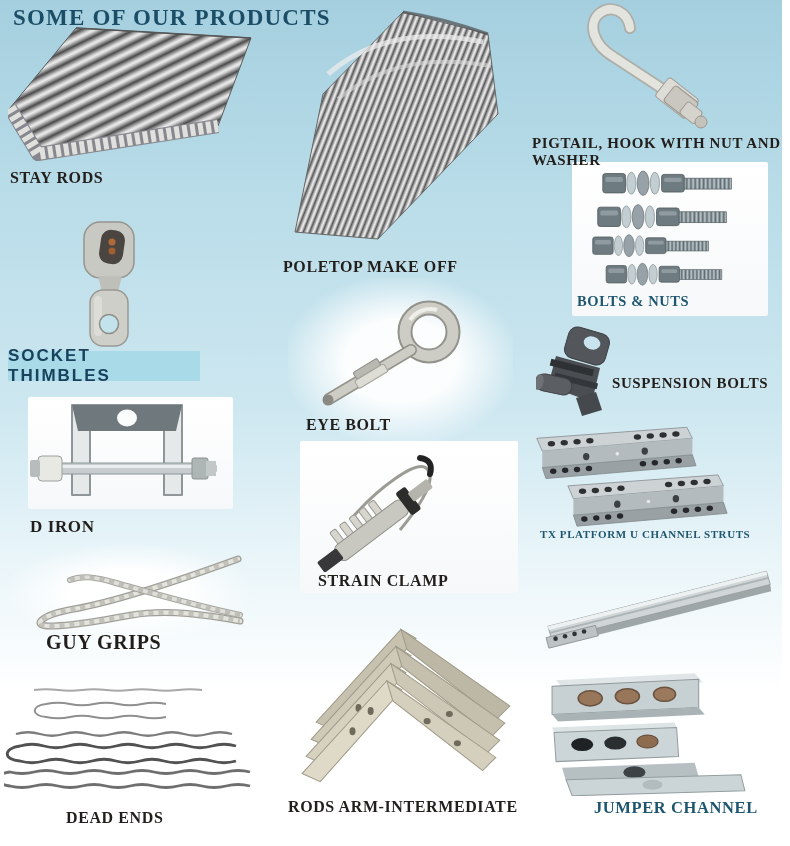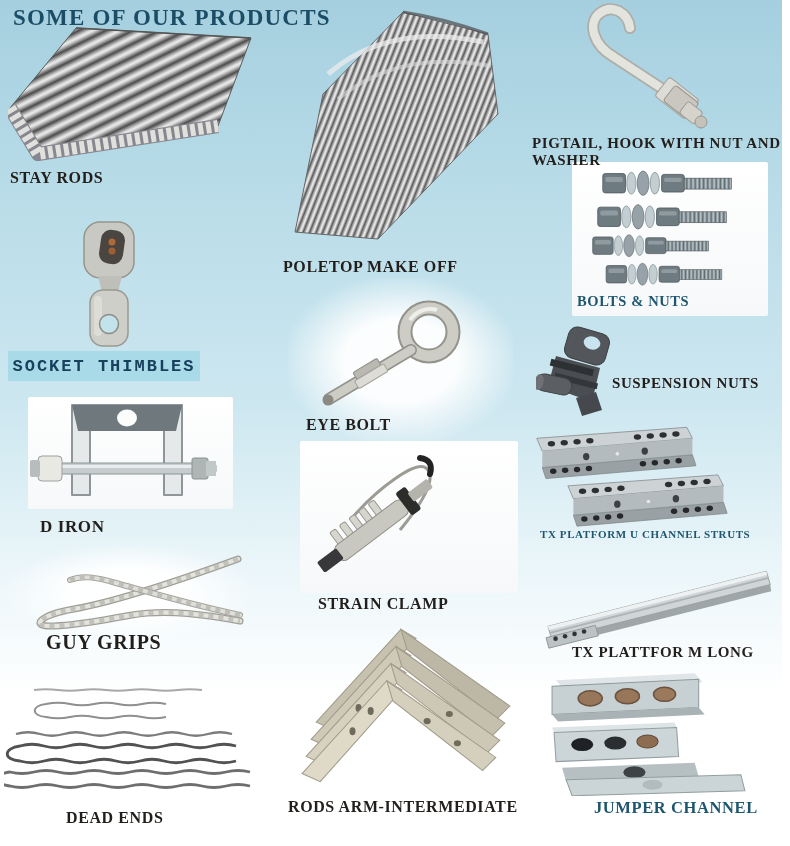--- a/index.html
+++ b/index.html
@@ -24,21 +24,21 @@
   }
   .art{position:absolute;}
   .white-box{position:absolute; background:linear-gradient(180deg,#ffffff,#f6f8f9); border-radius:2px;}
   .glow{position:absolute; background:radial-gradient(ellipse at center, rgba(255,255,255,.95) 35%, rgba(255,255,255,0) 75%);}
   .hl-box{
     position:absolute; background:var(--highlight-box);
     display:flex; align-items:center; justify-content:center;
   }
   .hl-box .label-inner{
     font-weight:bold; color:#19405c; font-size:17px; letter-spacing:2px;
-    font-family:Liberation Mono, monospace;
+    font-family:Liberation Sans, sans-serif;
   }
 </style>
 </head>
 <body>
 
 <div id="page">
 
   <svg width="0" height="0" style="position:absolute" aria-hidden="true">
     <defs>
       <linearGradient id="rodStripe" gradientUnits="userSpaceOnUse" x1="0" y1="0" x2="5.2" y2="10.6" spreadMethod="repeat">
@@ -171,34 +171,34 @@
   <svg class="art" style="left:536px;top:326px;" width="88" height="98" viewBox="0 0 88 98">
     <rect x="30" y="4" width="42" height="32" rx="9" transform="rotate(16 51 20)" fill="#53565a" stroke="#3c3f43"></rect>
     <ellipse cx="56" cy="17" rx="8.5" ry="6.5" transform="rotate(16 56 17)" fill="#c9e4ee"></ellipse>
     <polygon points="20,30 64,42 56,76 12,60" fill="#4a4d51"></polygon>
     <rect x="14" y="38" width="44" height="7" transform="rotate(14 36 41)" fill="#2e3134"></rect>
     <rect x="18" y="52" width="44" height="6" transform="rotate(14 40 55)" fill="#33363a"></rect>
     <rect x="0" y="50" width="36" height="17" rx="8" transform="rotate(12 18 58)" fill="#5b5e62" stroke="#404346"></rect>
     <ellipse cx="3" cy="56" rx="4.5" ry="8" transform="rotate(12 3 56)" fill="#6e7175"></ellipse>
     <polygon points="40,72 60,66 66,84 46,90" fill="#45484c"></polygon>
   </svg>
-  <div class="label" style="left:612px;top:375px;width:172px;font-size:15px;">SUSPENSION NUTS</div>
+  <div class="label" style="left:612px;top:375px;width:172px;font-size:15px;">SUSPENSION BOLTS</div>
 
   <svg class="art" style="left:30px;top:399px;" width="195" height="108" viewBox="0 0 195 108">
     <path d="M42,6 H152 V96 H134 V28 H60 V96 H42 Z" fill="#e6e9ea" stroke="#8e969a" stroke-width="2" stroke-linejoin="round"></path>
     <polygon points="42,6 152,6 146,32 48,32" fill="#6f787c"></polygon>
     <ellipse cx="97" cy="19" rx="10" ry="8.5" fill="#fbfcfc"></ellipse>
     <rect x="4" y="64" width="182" height="11" rx="3" fill="#c7cdce" stroke="#8c9496"></rect>
     <rect x="6" y="66" width="178" height="3" fill="#e9edee"></rect>
     <rect x="8" y="57" width="24" height="25" rx="4" fill="#e9e9e3" stroke="#9aa09c"></rect>
     <rect x="0" y="61" width="10" height="17" rx="2" fill="#b7bdbd"></rect>
     <rect x="162" y="59" width="16" height="21" rx="2" fill="#aeb5b5" stroke="#8c9294"></rect>
     <rect x="176" y="62" width="10" height="15" fill="#c2c8c8"></rect>
   </svg>
-  <div class="label" style="left:40px;top:517px;width:180px;font-size:17px;">D IRON</div>
+  <div class="label" style="left:30px;top:517px;width:180px;font-size:17px;">D IRON</div>
 
   <svg class="art" style="left:524px;top:420px;" width="215" height="108" viewBox="0 0 215 118">
     <use href="#strutShape" transform="translate(2,6)"></use>
     <use href="#strutShape" transform="translate(36,58)"></use>
   </svg>
   <div class="label teal" style="left:518px;top:528px;width:268px;font-size:11px;padding-left:22px;">TX PLATFORM U CHANNEL STRUTS</div>
 
   <svg class="art" style="left:308px;top:444px;" width="150" height="128" viewBox="0 0 150 128">
     <path d="M44,74 C 70,44 108,16 118,24 C 128,32 120,52 92,86" fill="none" stroke="#9c9c94" stroke-width="3"></path>
     <path d="M112,14 q14,2 10,16" stroke="#232323" stroke-width="6" fill="none" stroke-linecap="round"></path>
@@ -207,21 +207,21 @@
       <rect x="40" y="64" width="7" height="30" rx="2" fill="#d6d6cf" stroke="#9a9a92"></rect>
       <rect x="52" y="64" width="7" height="30" rx="2" fill="#d6d6cf" stroke="#9a9a92"></rect>
       <rect x="64" y="64" width="7" height="30" rx="2" fill="#d6d6cf" stroke="#9a9a92"></rect>
       <rect x="76" y="64" width="7" height="30" rx="2" fill="#d6d6cf" stroke="#9a9a92"></rect>
       <rect x="20" y="78" width="86" height="18" rx="7" fill="#c8c8c1" stroke="#8f8f87"></rect>
       <rect x="104" y="72" width="12" height="28" rx="3" fill="#2c2c2a"></rect>
       <rect x="114" y="79" width="24" height="11" rx="2" fill="#b4b4ad"></rect>
       <rect x="0" y="80" width="24" height="13" rx="2" fill="#38383a"></rect>
     </g>
   </svg>
-  <div class="label" style="left:318px;top:572px;width:165px;font-size:16px;margin-top:23px;">STRAIN CLAMP</div>
+  <div class="label" style="left:318px;top:572px;width:165px;font-size:16px;">STRAIN CLAMP</div>
 
   <svg class="art" style="left:12px;top:553px;" width="232" height="78" viewBox="0 0 232 78">
     <path d="M226,6 C 160,30 96,50 62,56 C 28,62 16,74 42,73 C 70,72 96,66 120,62 C 156,56 196,62 228,68" fill="none" stroke="#9f9f97" stroke-width="7" stroke-linecap="round"></path>
     <path d="M226,6 C 160,30 96,50 62,56 C 28,62 16,74 42,73 C 70,72 96,66 120,62 C 156,56 196,62 228,68" fill="none" stroke="#e4e4de" stroke-width="4.5" stroke-linecap="round"></path>
     <path d="M226,6 C 160,30 96,50 62,56 C 28,62 16,74 42,73 C 70,72 96,66 120,62 C 156,56 196,62 228,68" fill="none" stroke="#b9b9b1" stroke-width="4.5" stroke-dasharray="5 5" opacity="0.8"></path>
     <path d="M228,62 C 180,52 140,40 104,30 C 84,24 70,22 58,27" fill="none" stroke="#a5a59d" stroke-width="6" stroke-linecap="round"></path>
     <path d="M228,62 C 180,52 140,40 104,30 C 84,24 70,22 58,27" fill="none" stroke="#dededa" stroke-width="4" stroke-linecap="round"></path>
     <path d="M228,62 C 180,52 140,40 104,30 C 84,24 70,22 58,27" fill="none" stroke="#b5b5ad" stroke-width="4" stroke-dasharray="5 5" opacity="0.8"></path>
   </svg>
   <div class="label" style="left:46px;top:631px;width:165px;font-size:20px;">GUY GRIPS</div>
@@ -230,21 +230,20 @@
     <polygon points="10,88 240,30 241,37 11,95" fill="#9fa6a8"></polygon>
     <polygon points="6,74 236,16 240,30 10,88" fill="#d0d6d7" stroke="#979e9f" stroke-width="1"></polygon>
     <polygon points="6,74 236,16 237,20 7,78" fill="#eef1f1"></polygon>
     <line x1="8" y1="81" x2="238" y2="23" stroke="#adb4b5" stroke-width="2"></line>
     <polygon points="4,86 56,73 59,84 7,97" fill="#bdc3c4" stroke="#8f9697"></polygon>
     <circle cx="14" cy="87" r="2.4" fill="#2f3335"></circle>
       <circle cx="24" cy="84.5" r="2.4" fill="#2f3335"></circle>
     <circle cx="34" cy="82" r="2.4" fill="#2f3335"></circle>
       <circle cx="44" cy="79.5" r="2.4" fill="#2f3335"></circle>
   </svg>
-  <div class="label" style="left:572px;top:644px;width:206px;font-size:15px;">TX PLATTFOR M LONG</div>
 
   <svg class="art" style="left:4px;top:684px;" width="258" height="118" viewBox="0 0 258 118">
     <path d="M30,6 q12,-1.5 24,0 q12,1.5 24,0 q12,-1.5 24,0 q12,1.5 24,0 q12,-1.5 24,0 q12,1.5 24,0 q12,-1.5 24,0" fill="none" stroke="#a8a8a8" stroke-width="1.8"></path>
     <path d="M162,20 q-12,-2.5 -24,0 q-12,2.5 -24,0 q-12,-2.5 -24,0 q-12,2.5 -24,0 q-12,-2.5 -24,0 c-15,1.5 -15,12 0,13 q12,2.5 24,0 q12,-2.5 24,0 q12,2.5 24,0 q12,-2.5 24,0 q12,2.5 24,0" fill="none" stroke="#8f8f8f" stroke-width="2"></path>
     <path d="M12,50 q12,-3.5 24,0 q12,3.5 24,0 q12,-3.5 24,0 q12,3.5 24,0 q12,-3.5 24,0 q12,3.5 24,0 q12,-3.5 24,0 q12,3.5 24,0 q12,-3.5 24,0" fill="none" stroke="#7c7c7c" stroke-width="2.3"></path>
     <path d="M232,62 q-12,-3.5 -24,0 q-12,3.5 -24,0 q-12,-3.5 -24,0 q-12,3.5 -24,0 q-12,-3.5 -24,0 q-12,3.5 -24,0 q-12,-3.5 -24,0 q-12,3.5 -24,0 q-12,-3.5 -24,0 c-17,2 -17,14 0,15 q12,3.5 24,0 q12,-3.5 24,0 q12,3.5 24,0 q12,-3.5 24,0 q12,3.5 24,0 q12,-3.5 24,0 q12,3.5 24,0 q12,-3.5 24,0 q12,3.5 24,0" fill="none" stroke="#525252" stroke-width="2.8"></path>
     <path d="M246,88 q-12,-3 -24,0 q-12,3 -24,0 q-12,-3 -24,0 q-12,3 -24,0 q-12,-3 -24,0 q-12,3 -24,0 q-12,-3 -24,0 q-12,3 -24,0 q-12,-3 -24,0 q-12,3 -24,0 c-16,2 -16,12 0,14 q12,3 24,0 q12,-3 24,0 q12,3 24,0 q12,-3 24,0 q12,3 24,0 q12,-3 24,0 q12,3 24,0 q12,-3 24,0 q12,3 24,0 q12,-3 24,0" fill="none" stroke="#6e6e6e" stroke-width="2.8"></path>
   </svg>
   <div class="label" style="left:66px;top:809px;width:165px;font-size:16px;">DEAD ENDS</div>
 

